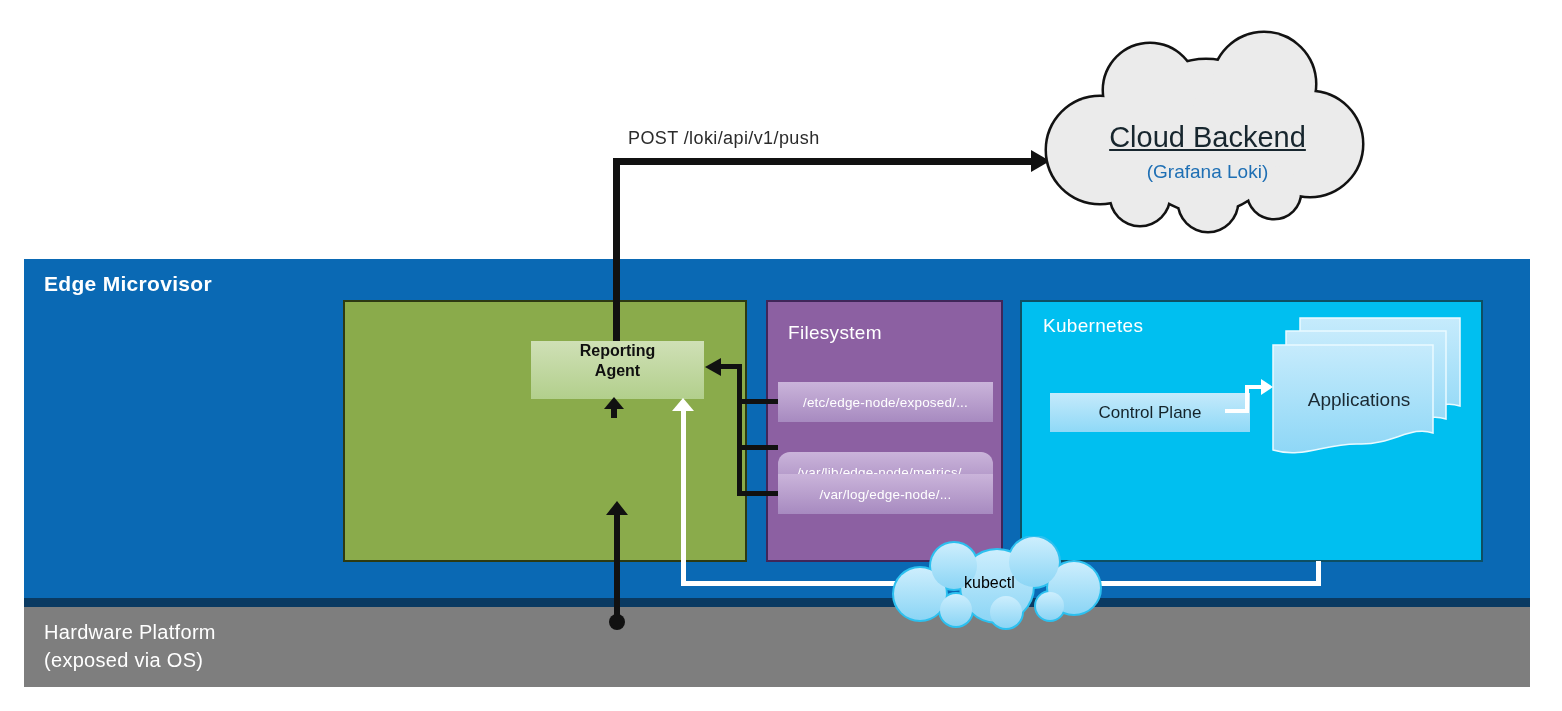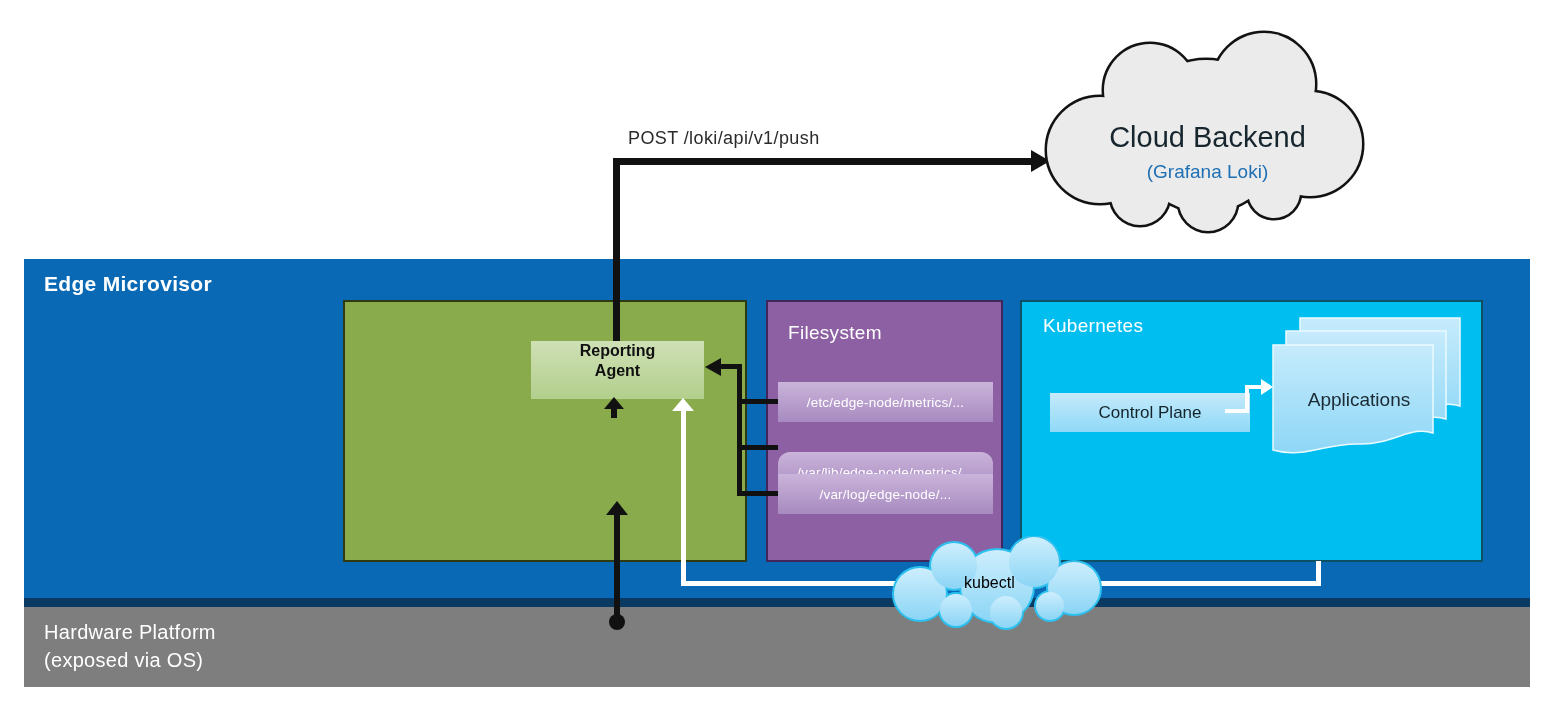--- a/index.html
+++ b/index.html
@@ -33,21 +33,21 @@
     display:flex;align-items:center;justify-content:center;color:#ffffff;font-size:13.5px;letter-spacing:.2px;}
 
   
   .box-cyan{left:1020px;top:300px;width:463px;height:262px;background:#00bff0;border:2px solid #0d4f63;box-sizing:border-box;}
   .cyan-title{left:1043px;top:315px;color:#ffffff;font-size:19px;font-weight:400;letter-spacing:.3px;}
   .box-cp{left:1050px;top:393px;width:200px;height:39px;background:linear-gradient(#c5eafb,#8fd9f7);
     display:flex;align-items:center;justify-content:center;color:#14242b;font-size:17px;}
   .apps-label{left:1272px;top:389px;width:174px;text-align:center;color:#1b2a33;font-size:19px;}
 
   
-  .cloud-title{left:1075px;top:121px;width:265px;text-align:center;font-size:29px;color:#17262e;}
+  .cloud-title{left:1075px;top:121px;width:265px;text-align:center;font-size:29px;color:#17262e;text-decoration:underline;}
   .cloud-sub{left:1075px;top:161px;width:265px;text-align:center;font-size:19px;color:#1e6fb4;}
   .post-label{left:628px;top:128px;font-size:18px;color:#2b2b2b;letter-spacing:.4px;}
   .kubectl-label{left:964px;top:574px;width:140px;text-align:left;font-size:16px;color:#000000;}
 
   
   .seg{background:#111111;}
   .seg-w{background:#ffffff;}
   .tri{width:0;height:0;}
   .tri-right-black{border-top:11px solid transparent;border-bottom:11px solid transparent;border-left:19px solid #111111;}
   .tri-left-black{border-top:9px solid transparent;border-bottom:9px solid transparent;border-right:16px solid #111111;}
@@ -75,21 +75,21 @@
 
   <div class="abs box-green"></div>
 
 
   <div class="abs box-ra">
     <div class="inner">Reporting Agent</div>
   </div>
 
   <div class="abs box-purple"></div>
   <div class="abs purple-title">Filesystem</div>
-  <div class="abs fs-item" style="top:382px;">/etc/edge-node/metrics/...</div>
+  <div class="abs fs-item" style="top:382px;">/etc/edge-node/exposed/...</div>
   <div class="abs fs-item" style="top:452px;border-radius:12px;">/var/lib/edge-node/metrics/...</div>
   <div class="abs fs-item" style="top:474px;">/var/log/edge-node/...</div>
 
   <div class="abs box-cyan"></div>
   <div class="abs cyan-title">Kubernetes</div>
   <div class="abs box-cp">
     <span>Control Plane</span>
   </div>
 
   <svg class="abs" style="left:1272px;top:316px;" width="192" height="146" viewBox="0 0 192 146">

